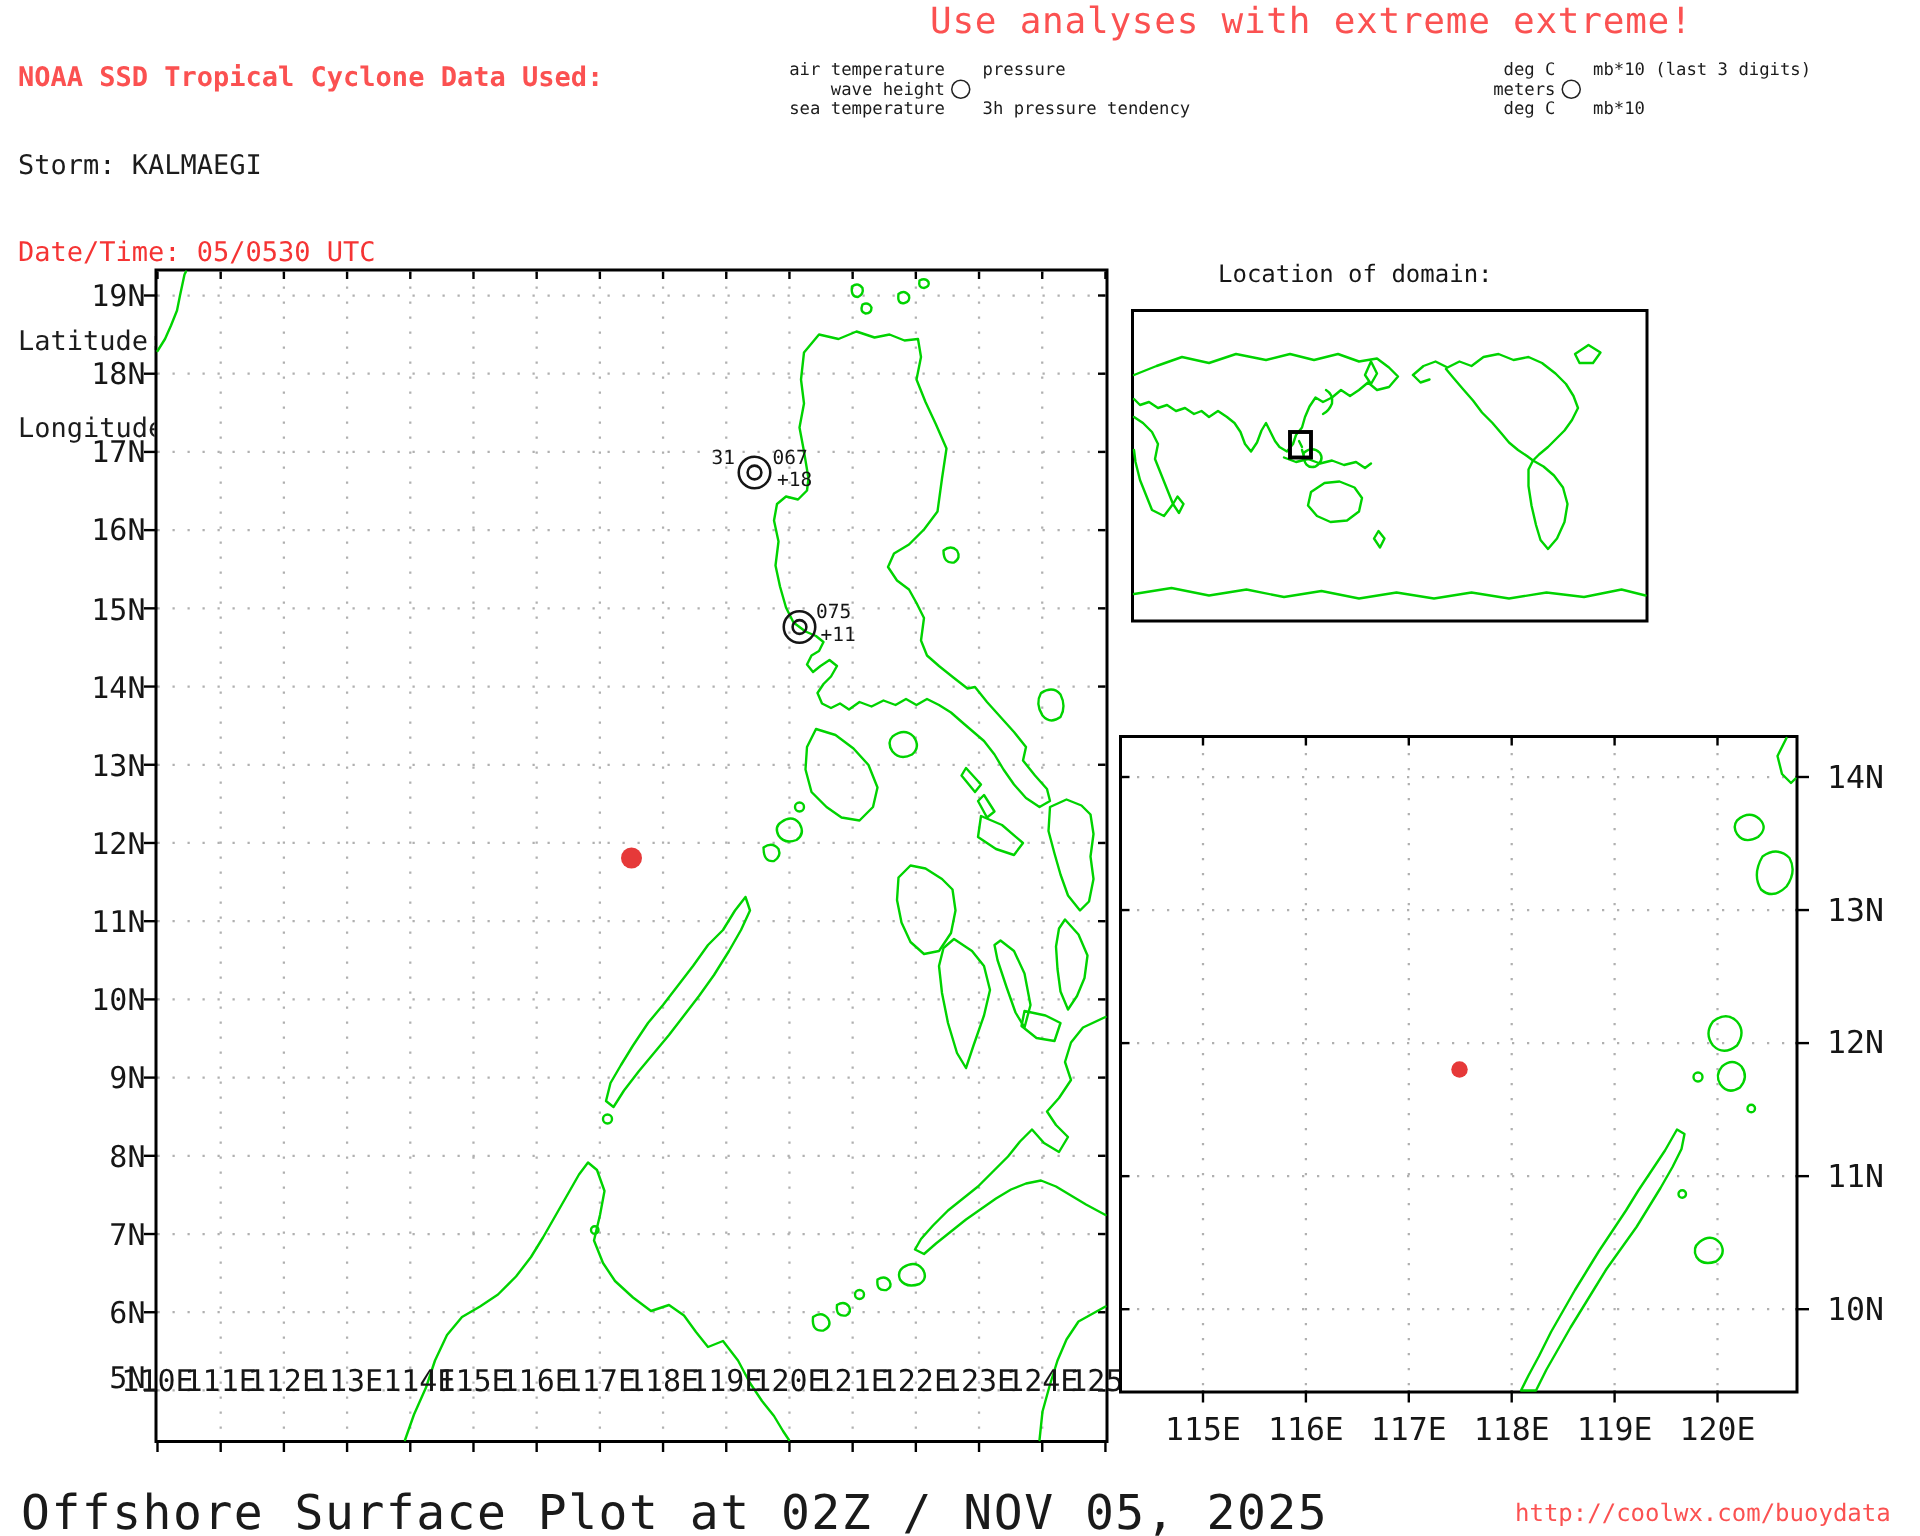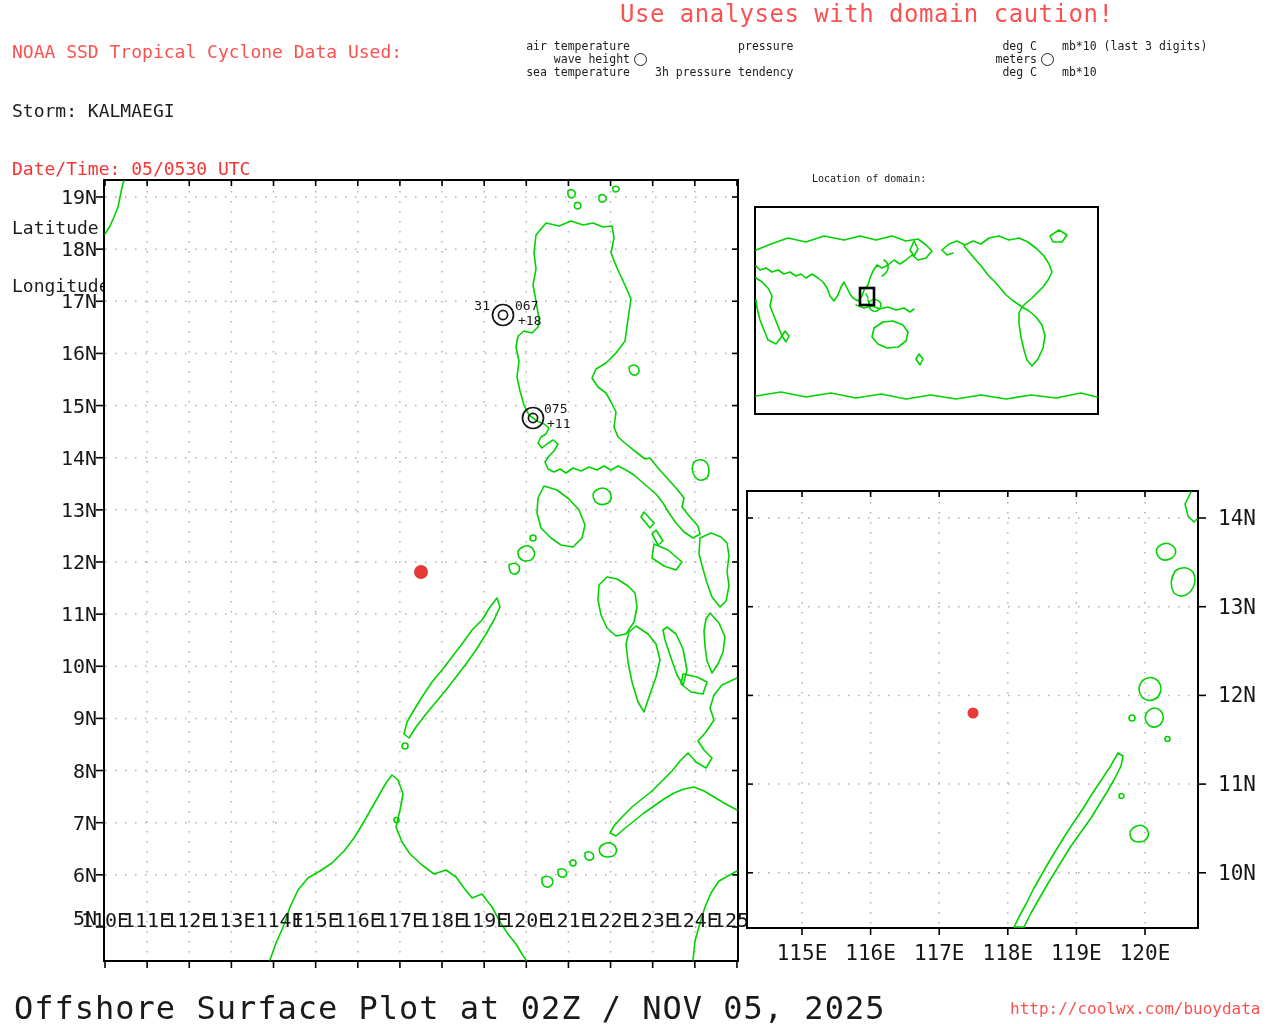--- a/index.html
+++ b/index.html
@@ -5,21 +5,21 @@
   :root{
     --red:#fb5151; --red-bold:#f53434; --green:#00d300;
     --grid:#b0b0b0; --dot:#e63939; --ink:#1c1c1c;
   }
   html,body{margin:0;padding:0;background:#ffffff;}
   #stage{position:relative;width:1280px;height:1024px;background:#fff;overflow:hidden;
          font-family:"DejaVu Sans Mono","Liberation Mono",monospace;color:var(--ink);}
   .abs{position:absolute;}
   
   .tc-info{left:12px;top:3px;font-size:18px;line-height:19.5px;white-space:pre;}
-  .tc-info .red{color:var(--red);}
+  .tc-info .red{color:var(--red);font-weight:bold;}
   .tc-info .red-b{color:var(--red-bold);font-weight:normal;}
   .caution{left:620px;top:0px;font-size:24px;color:var(--red);letter-spacing:0.5px;white-space:nowrap;}
   
   .leg{font-size:11.5px;line-height:13px;white-space:nowrap;}
   .leg-left{text-align:right;}
   .leg-circle{width:13px;height:13px;border:1.6px solid #222;border-radius:50%;box-sizing:border-box;}
   .leg-spacer{height:13px;}
   .warning{left:105px;top:140px;width:632px;text-align:center;font-size:14px;color:var(--red);white-space:nowrap;}
   
   .mapbox{border:2px solid #000;box-sizing:border-box;background:#fff;}
@@ -34,47 +34,47 @@
   .ticks{pointer-events:none;}
   .tick-label{position:absolute;font-size:20px;color:#161616;white-space:nowrap;}
   .ticks.x .tick-label{transform:translateX(-50%);}
   .ticks.y .tick-label{right:0;transform:translateY(-50%);}
   .ticks.y.left-side .tick-label{right:auto;left:0;}
   .ticks.big .tick-label{font-size:21px;}
   
   .stn-txt{position:absolute;font-size:13px;line-height:14px;color:#151515;white-space:nowrap;}
   .stn-txt.ra{text-align:right;}
   
-  .inset-title{left:812px;top:173px;font-size:10px;color:#161616;white-space:nowrap;}
+  .inset-title{left:812px;top:173px;font-size:16px;color:#161616;white-space:nowrap;}
   
   .footer-title{left:14px;top:989px;font-size:32px;letter-spacing:1px;color:#1a1a1a;white-space:nowrap;}
   .footer-url{left:1010px;top:999px;font-size:16px;color:var(--red);white-space:nowrap;text-decoration:none;}
 </style>
 </head>
 <body>
 
 <div id="stage">
 
   <div class="abs tc-info">
     <div class="red">NOAA SSD Tropical Cyclone Data Used:</div>
     <div>Storm: KALMAEGI</div>
     <div class="red-b">Date/Time: 05/0530 UTC</div>
     <div>Latitude: 11.8</div>
     <div>Longitude: 117.5</div>
   </div>
 
-  <div class="abs caution">Use analyses with domain caution!</div>
+  <div class="abs caution">Use analyses with extreme extreme!</div>
 
   <div class="abs leg leg-left" style="left:520px;top:40px;width:110px;">
     <div>air temperature</div>
     <div>wave height</div>
     <div>sea temperature</div>
   </div>
   <div class="abs leg-circle" style="left:634px;top:53px;"></div>
-  <div class="abs leg" style="left:655px;top:40px;text-align:right;">
+  <div class="abs leg" style="left:655px;top:40px;">
     <div>pressure</div>
     <div class="leg-spacer"></div>
     <div>3h pressure tendency</div>
   </div>
 
   <div class="abs leg leg-left" style="left:967px;top:40px;width:70px;">
     <div>deg C</div>
     <div>meters</div>
     <div>deg C</div>
   </div>

